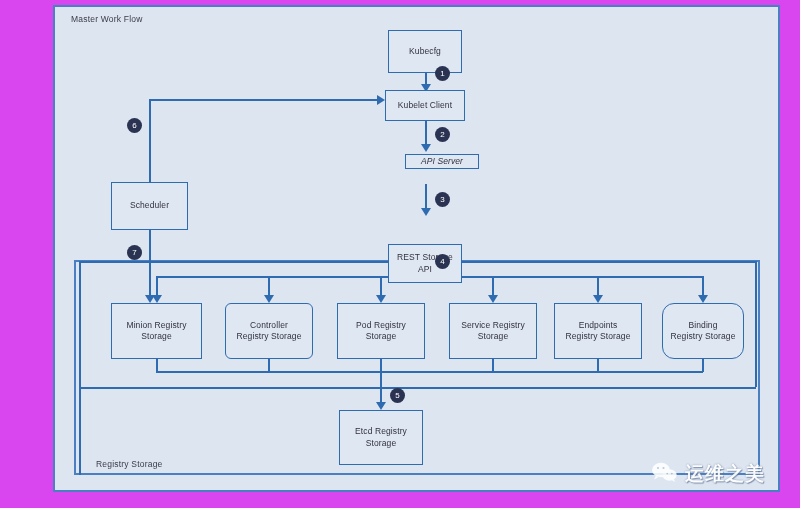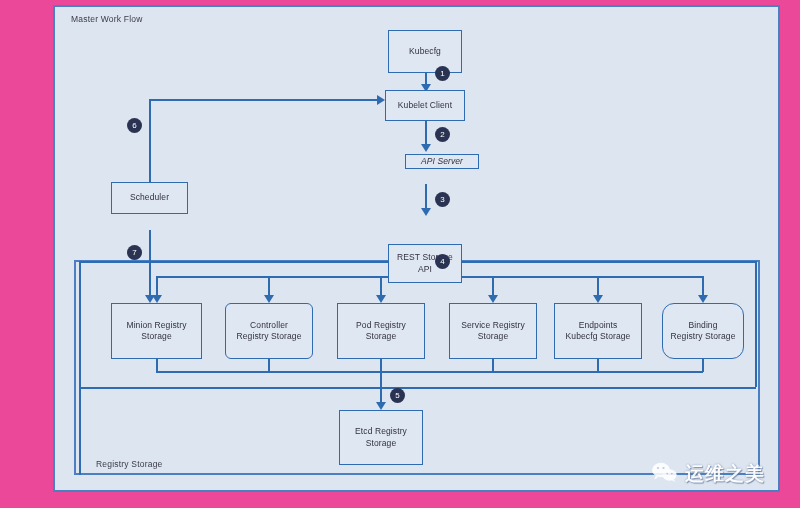--- a/index.html
+++ b/index.html
@@ -5,21 +5,21 @@
 <style>
   html, body {
     margin: 0;
     padding: 0;
     background: #ffffff;
   }
   #canvas {
     position: relative;
     width: 800px;
     height: 508px;
-    background: #ec4899;
+    background: #d946ef;
     font-family: "Liberation Sans", "DejaVu Sans", sans-serif;
     overflow: hidden;
   }
   
   .container {
     position: absolute;
     background: #dde5f0;
     border: 2px solid #4a7fc1;
     box-sizing: border-box;
   }
@@ -177,36 +177,36 @@
 
   <div class="node" style="left:388px; top:30px; width:74px; height:43px;">Kubecfg</div>
 
   <div class="node" style="left:385px; top:90px; width:80px; height:31px;">Kubelet Client</div>
 
   <div class="node" style="left:405px; top:154px; width:74px; height:15px;font-style:italic;">API Server</div>
 
   <div class="node" style="left:388px; top:214px; width:74px; height:39px; white-space:pre-line;margin-top:30px;">REST Storage
 API</div>
 
-  <div class="node" style="left:111px; top:182px; width:77px; height:32px;">Scheduler</div>
+  <div class="node" style="left:111px; top:182px; width:77px; height:48px;">Scheduler</div>
 
   <div class="node" style="left:111px; top:303px; width:91px; height:56px; white-space:pre-line;">Minion Registry
 Storage</div>
 
   <div class="node" style="left:225px; top:303px; width:88px; height:56px; white-space:pre-line;border-radius:6px;">Controller
 Registry Storage</div>
 
   <div class="node" style="left:337px; top:303px; width:88px; height:56px; white-space:pre-line;">Pod Registry
 Storage</div>
 
   <div class="node" style="left:449px; top:303px; width:88px; height:56px; white-space:pre-line;">Service Registry
 Storage</div>
 
   <div class="node" style="left:554px; top:303px; width:88px; height:56px; white-space:pre-line;">Endpoints
-Kubecfg Storage</div>
+Registry Storage</div>
 
   <div class="node" style="left:662px; top:303px; width:82px; height:56px; white-space:pre-line;border-radius:12px;">Binding
 Registry Storage</div>
 
   <div class="node" style="left:339px; top:410px; width:84px; height:55px; white-space:pre-line;">Etcd Registry
 Storage</div>
 
   <div class="badge" style="left:435px; top:66px;">1</div>
   <div class="badge" style="left:435px; top:127px;">2</div>
   <div class="badge" style="left:435px; top:192px;">3</div>

